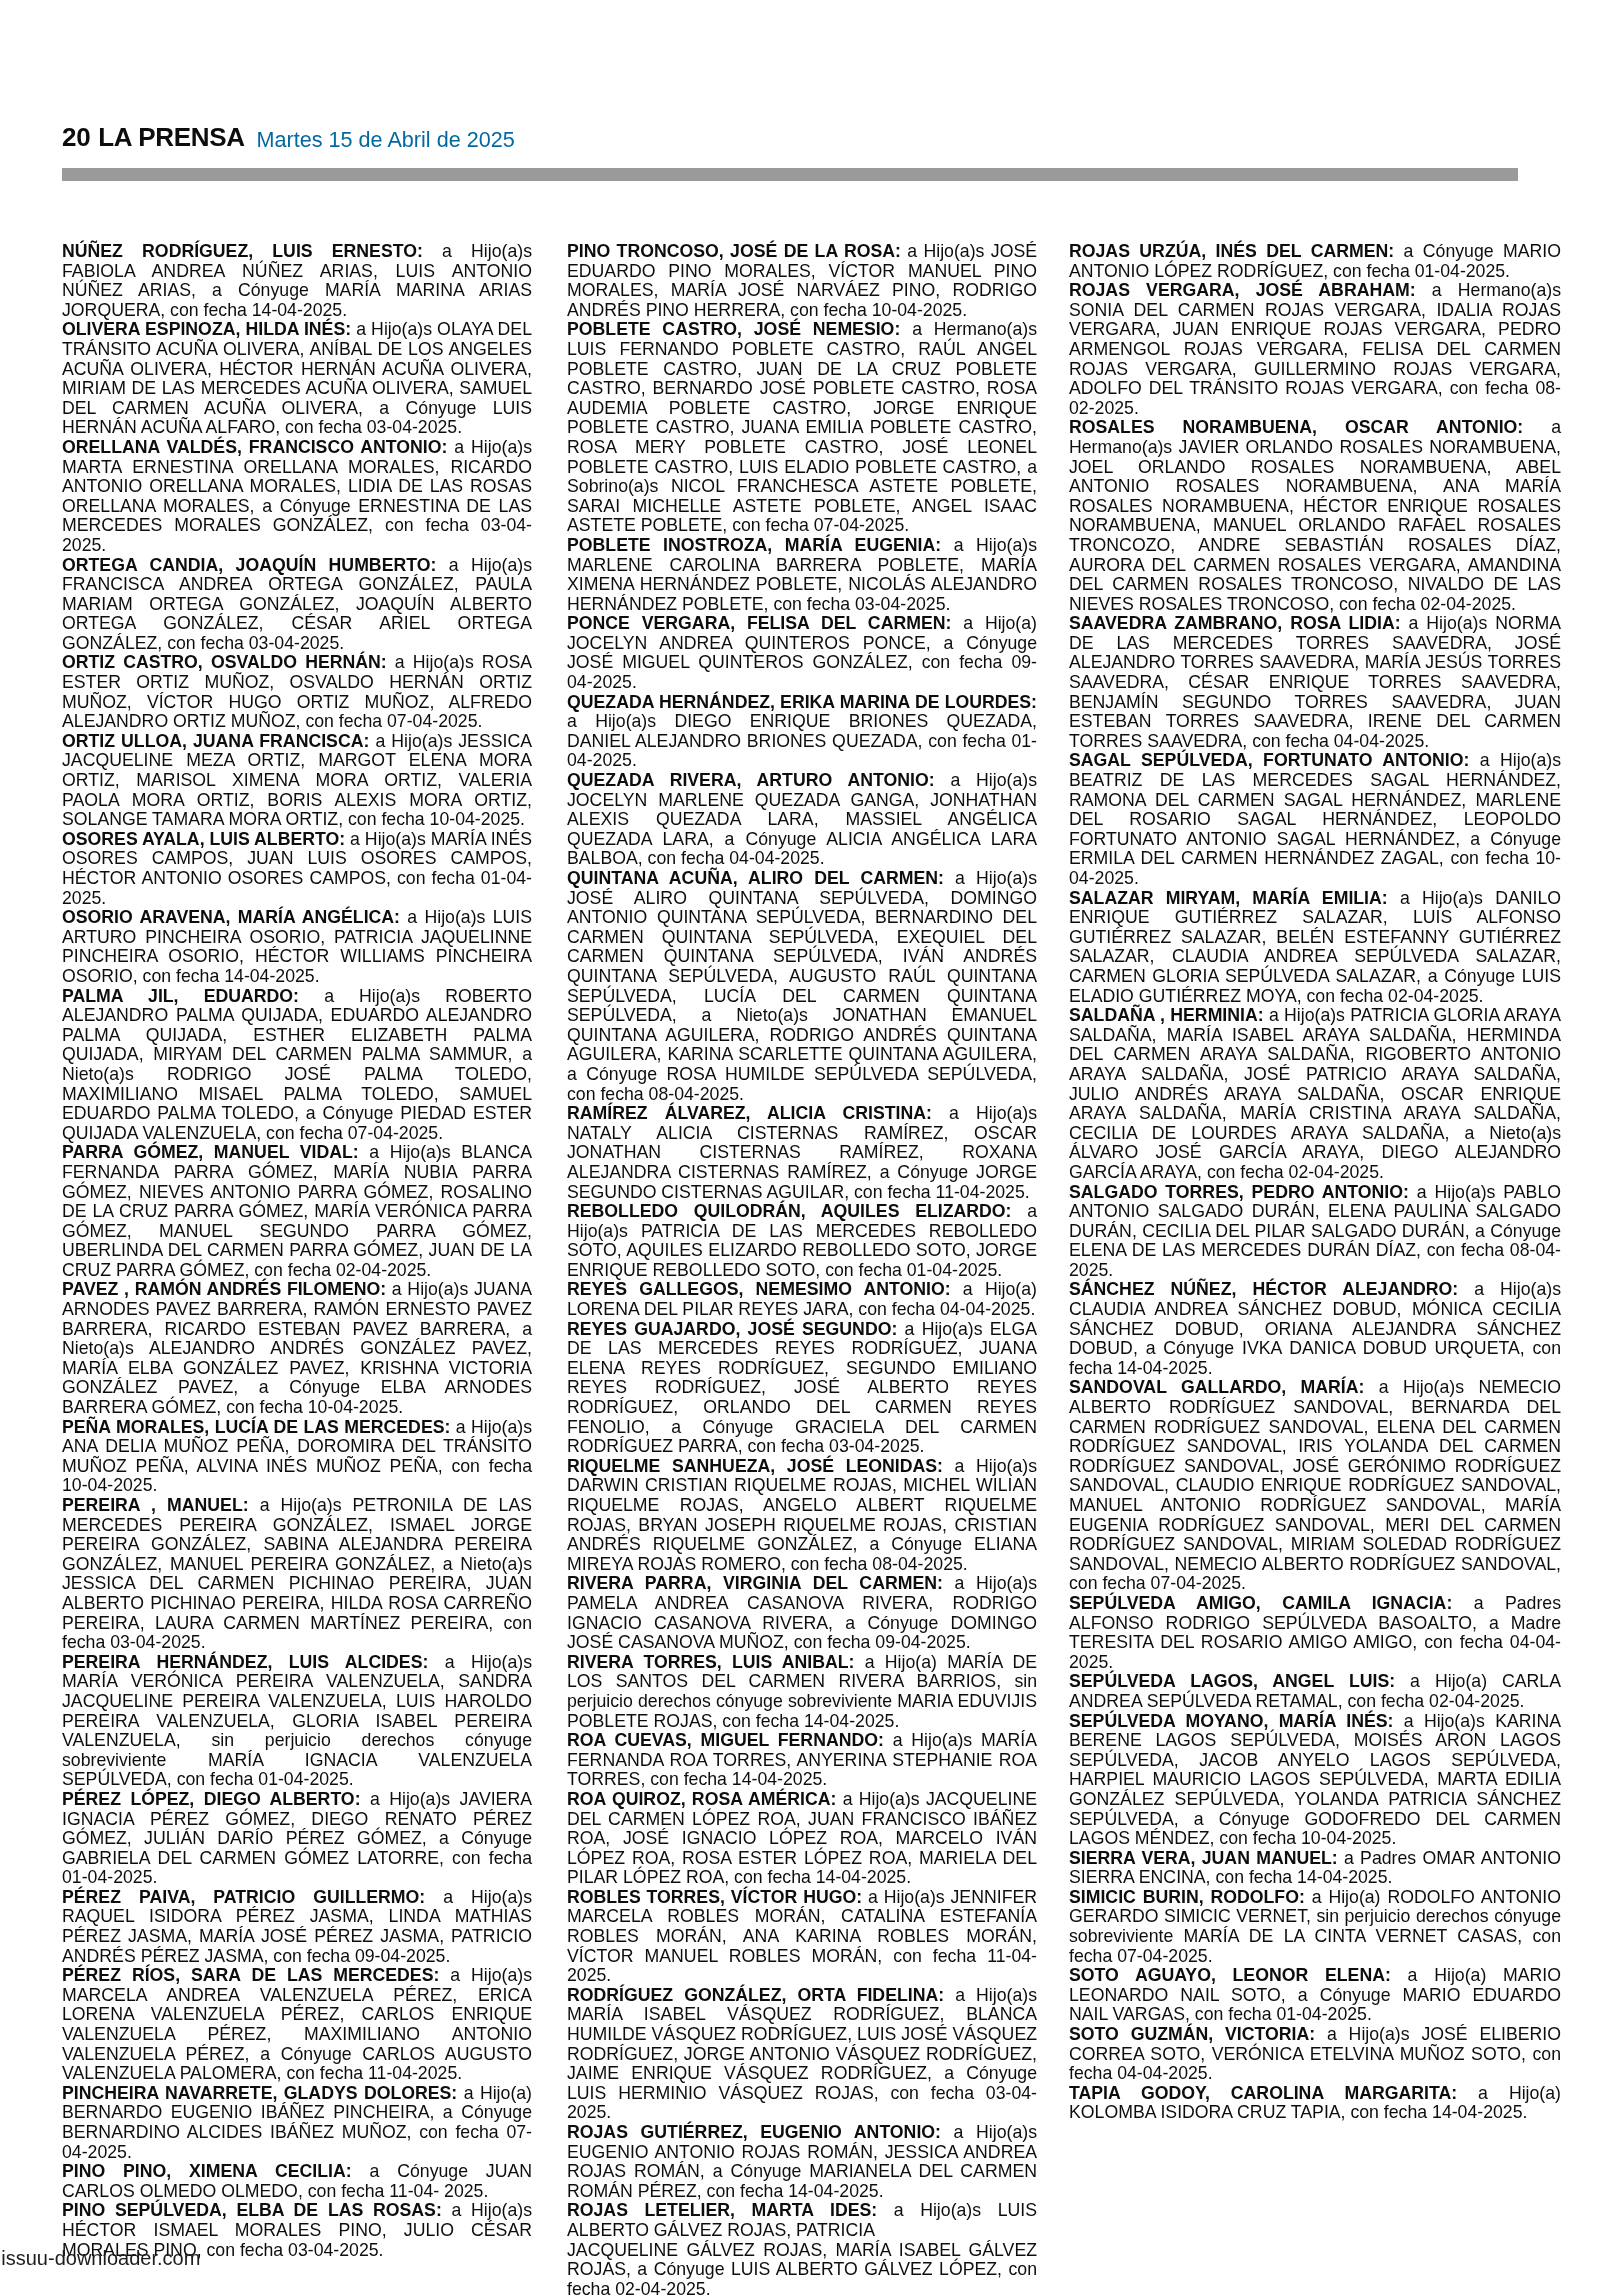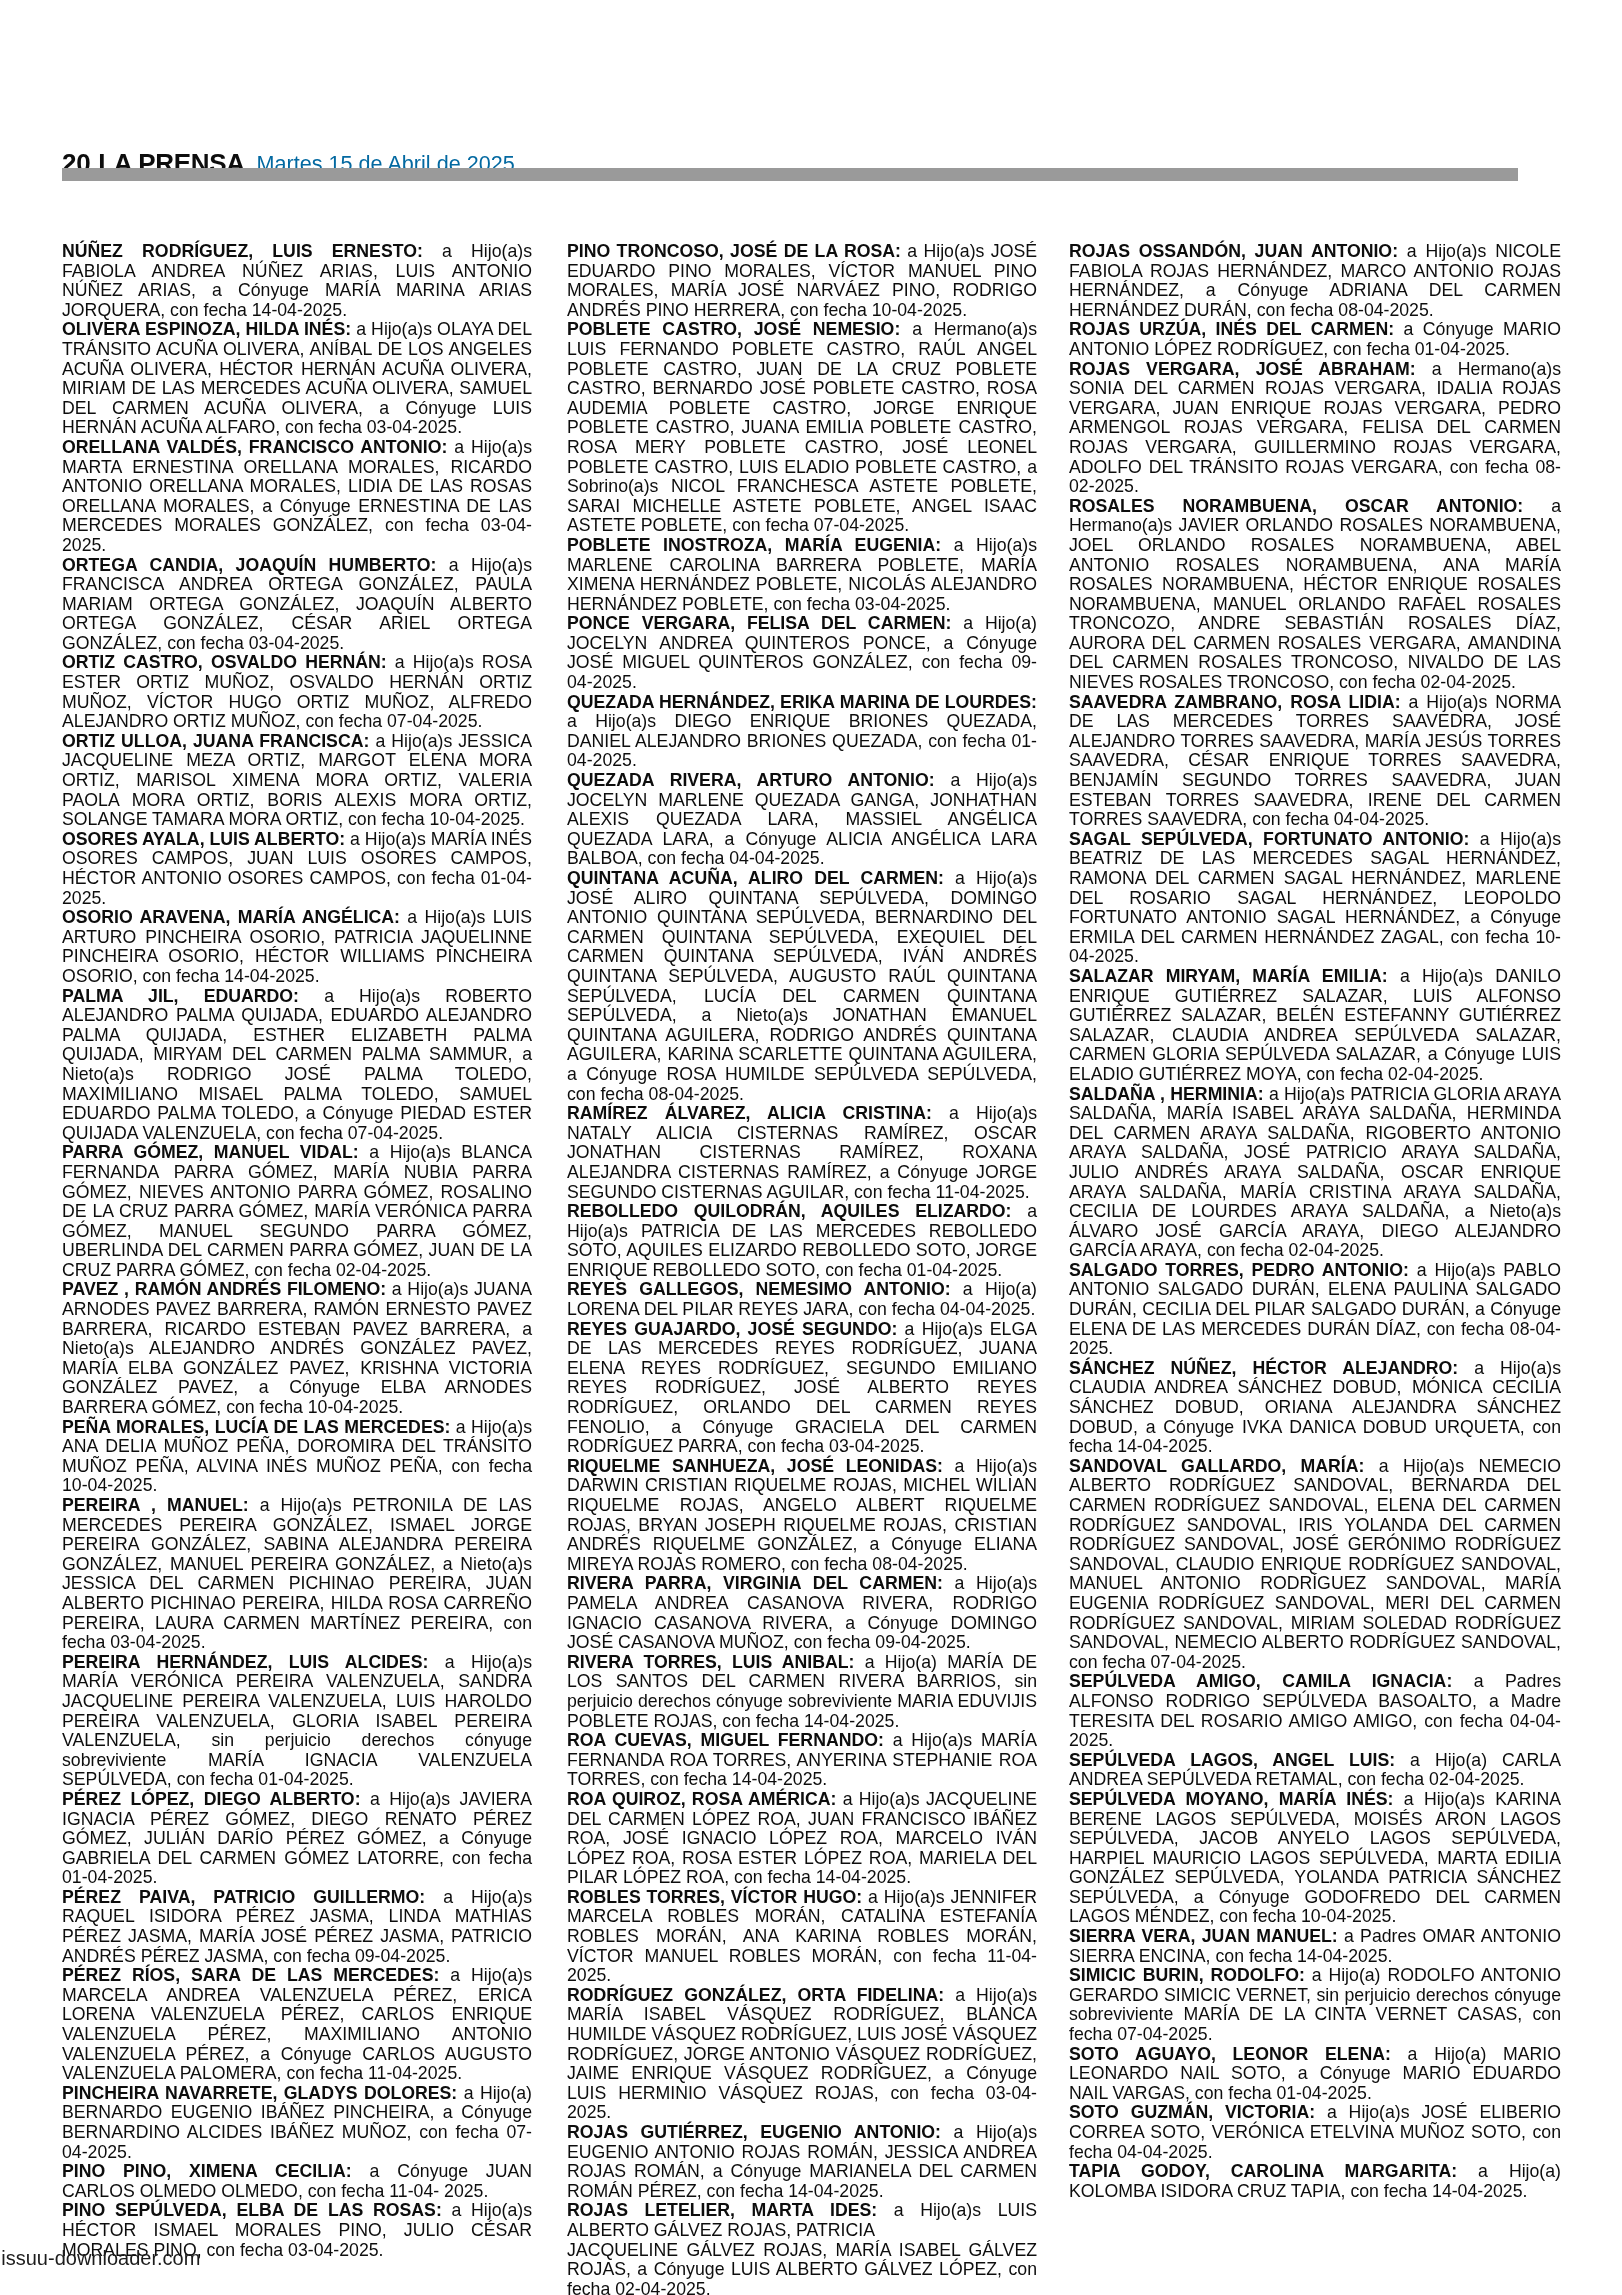--- a/index.html
+++ b/index.html
@@ -8,25 +8,24 @@
     width:1623px;
     height:2295px;
     background:#ffffff;
     font-family:"Liberation Sans", sans-serif;
     color:#0d0d0d;
     overflow:hidden;
   }
   .masthead{
     position:absolute;
     left:62px;
-    top:148px;
+    top:122px;
     display:flex;
-    align-items:center;
+    align-items:flex-end;
     white-space:nowrap;
-    text-decoration:underline;
   }
   .paper-name{
     font-size:26px;
     font-weight:bold;
     letter-spacing:-0.3px;
   }
   .page-num{
     font-size:26px;
     font-weight:bold;
     margin-right:7.9px;
@@ -122,21 +121,20 @@
       <p class="entry"><b>RIVERA TORRES, LUIS ANIBAL:</b> <span class="t">a Hijo(a) MARÍA DE LOS SANTOS DEL CARMEN RIVERA BARRIOS, sin perjuicio derechos cónyuge sobreviviente MARIA EDUVIJIS POBLETE ROJAS, con fecha 14-04-2025.</span></p>
       <p class="entry"><b>ROA CUEVAS, MIGUEL FERNANDO:</b> <span class="t">a Hijo(a)s MARÍA FERNANDA ROA TORRES, ANYERINA STEPHANIE ROA TORRES, con fecha 14-04-2025.</span></p>
       <p class="entry"><b>ROA QUIROZ, ROSA AMÉRICA:</b> <span class="t">a Hijo(a)s JACQUELINE DEL CARMEN LÓPEZ ROA, JUAN FRANCISCO IBÁÑEZ ROA, JOSÉ IGNACIO LÓPEZ ROA, MARCELO IVÁN LÓPEZ ROA, ROSA ESTER LÓPEZ ROA, MARIELA DEL PILAR LÓPEZ ROA, con fecha 14-04-2025.</span></p>
       <p class="entry"><b>ROBLES TORRES, VÍCTOR HUGO:</b> <span class="t">a Hijo(a)s JENNIFER MARCELA ROBLES MORÁN, CATALINA ESTEFANÍA ROBLES MORÁN, ANA KARINA ROBLES MORÁN, VÍCTOR MANUEL ROBLES MORÁN, con fecha 11-04-2025.</span></p>
       <p class="entry"><b>RODRÍGUEZ GONZÁLEZ, ORTA FIDELINA:</b> <span class="t">a Hijo(a)s MARÍA ISABEL VÁSQUEZ RODRÍGUEZ, BLANCA HUMILDE VÁSQUEZ RODRÍGUEZ, LUIS JOSÉ VÁSQUEZ RODRÍGUEZ, JORGE ANTONIO VÁSQUEZ RODRÍGUEZ, JAIME ENRIQUE VÁSQUEZ RODRÍGUEZ, a Cónyuge LUIS HERMINIO VÁSQUEZ ROJAS, con fecha 03-04-2025.</span></p>
       <p class="entry"><b>ROJAS GUTIÉRREZ, EUGENIO ANTONIO:</b> <span class="t">a Hijo(a)s EUGENIO ANTONIO ROJAS ROMÁN, JESSICA ANDREA ROJAS ROMÁN, a Cónyuge MARIANELA DEL CARMEN ROMÁN PÉREZ, con fecha 14-04-2025.</span></p>
       <p class="entry"><b>ROJAS LETELIER, MARTA IDES:</b> <span class="t">a Hijo(a)s LUIS ALBERTO GÁLVEZ ROJAS, PATRICIA
 JACQUELINE GÁLVEZ ROJAS, MARÍA ISABEL GÁLVEZ ROJAS, a Cónyuge LUIS ALBERTO GÁLVEZ LÓPEZ, con fecha 02-04-2025.</span></p>
     </div>
   <div class="col col-3">
-      <p class="entry"><b>ROJAS OSSANDÓN, JUAN ANTONIO:</b> <span class="t">a Hijo(a)s NICOLE FABIOLA ROJAS HERNÁNDEZ, MARCO ANTONIO ROJAS HERNÁNDEZ, a Cónyuge ADRIANA DEL CARMEN HERNÁNDEZ DURÁN, con fecha 08-04-2025.</span></p>
       <p class="entry"><b>ROJAS URZÚA, INÉS DEL CARMEN:</b> <span class="t">a Cónyuge MARIO ANTONIO LÓPEZ RODRÍGUEZ, con fecha 01-04-2025.</span></p>
       <p class="entry"><b>ROJAS VERGARA, JOSÉ ABRAHAM:</b> <span class="t">a Hermano(a)s SONIA DEL CARMEN ROJAS VERGARA, IDALIA ROJAS VERGARA, JUAN ENRIQUE ROJAS VERGARA, PEDRO ARMENGOL ROJAS VERGARA, FELISA DEL CARMEN ROJAS VERGARA, GUILLERMINO ROJAS VERGARA, ADOLFO DEL TRÁNSITO ROJAS VERGARA, con fecha 08-02-2025.</span></p>
       <p class="entry"><b>ROSALES NORAMBUENA, OSCAR ANTONIO:</b> <span class="t">a Hermano(a)s JAVIER ORLANDO ROSALES NORAMBUENA, JOEL ORLANDO ROSALES NORAMBUENA, ABEL ANTONIO ROSALES NORAMBUENA, ANA MARÍA ROSALES NORAMBUENA, HÉCTOR ENRIQUE ROSALES NORAMBUENA, MANUEL ORLANDO RAFAEL ROSALES TRONCOZO, ANDRE SEBASTIÁN ROSALES DÍAZ, AURORA DEL CARMEN ROSALES VERGARA, AMANDINA DEL CARMEN ROSALES TRONCOSO, NIVALDO DE LAS NIEVES ROSALES TRONCOSO, con fecha 02-04-2025.</span></p>
       <p class="entry"><b>SAAVEDRA ZAMBRANO, ROSA LIDIA:</b> <span class="t">a Hijo(a)s NORMA DE LAS MERCEDES TORRES SAAVEDRA, JOSÉ ALEJANDRO TORRES SAAVEDRA, MARÍA JESÚS TORRES SAAVEDRA, CÉSAR ENRIQUE TORRES SAAVEDRA, BENJAMÍN SEGUNDO TORRES SAAVEDRA, JUAN ESTEBAN TORRES SAAVEDRA, IRENE DEL CARMEN TORRES SAAVEDRA, con fecha 04-04-2025.</span></p>
       <p class="entry"><b>SAGAL SEPÚLVEDA, FORTUNATO ANTONIO:</b> <span class="t">a Hijo(a)s BEATRIZ DE LAS MERCEDES SAGAL HERNÁNDEZ, RAMONA DEL CARMEN SAGAL HERNÁNDEZ, MARLENE DEL ROSARIO SAGAL HERNÁNDEZ, LEOPOLDO FORTUNATO ANTONIO SAGAL HERNÁNDEZ, a Cónyuge ERMILA DEL CARMEN HERNÁNDEZ ZAGAL, con fecha 10-04-2025.</span></p>
       <p class="entry"><b>SALAZAR MIRYAM, MARÍA EMILIA:</b> <span class="t">a Hijo(a)s DANILO ENRIQUE GUTIÉRREZ SALAZAR, LUIS ALFONSO GUTIÉRREZ SALAZAR, BELÉN ESTEFANNY GUTIÉRREZ SALAZAR, CLAUDIA ANDREA SEPÚLVEDA SALAZAR, CARMEN GLORIA SEPÚLVEDA SALAZAR, a Cónyuge LUIS ELADIO GUTIÉRREZ MOYA, con fecha 02-04-2025.</span></p>
       <p class="entry"><b>SALDAÑA , HERMINIA:</b> <span class="t">a Hijo(a)s PATRICIA GLORIA ARAYA SALDAÑA, MARÍA ISABEL ARAYA SALDAÑA, HERMINDA DEL CARMEN ARAYA SALDAÑA, RIGOBERTO ANTONIO ARAYA SALDAÑA, JOSÉ PATRICIO ARAYA SALDAÑA, JULIO ANDRÉS ARAYA SALDAÑA, OSCAR ENRIQUE ARAYA SALDAÑA, MARÍA CRISTINA ARAYA SALDAÑA, CECILIA DE LOURDES ARAYA SALDAÑA, a Nieto(a)s ÁLVARO JOSÉ GARCÍA ARAYA, DIEGO ALEJANDRO GARCÍA ARAYA, con fecha 02-04-2025.</span></p>
       <p class="entry"><b>SALGADO TORRES, PEDRO ANTONIO:</b> <span class="t">a Hijo(a)s PABLO ANTONIO SALGADO DURÁN, ELENA PAULINA SALGADO DURÁN, CECILIA DEL PILAR SALGADO DURÁN, a Cónyuge ELENA DE LAS MERCEDES DURÁN DÍAZ, con fecha 08-04-2025.</span></p>
       <p class="entry"><b>SÁNCHEZ NÚÑEZ, HÉCTOR ALEJANDRO:</b> <span class="t">a Hijo(a)s CLAUDIA ANDREA SÁNCHEZ DOBUD, MÓNICA CECILIA SÁNCHEZ DOBUD, ORIANA ALEJANDRA SÁNCHEZ DOBUD, a Cónyuge IVKA DANICA DOBUD URQUETA, con fecha 14-04-2025.</span></p>
       <p class="entry"><b>SANDOVAL GALLARDO, MARÍA:</b> <span class="t">a Hijo(a)s NEMECIO ALBERTO RODRÍGUEZ SANDOVAL, BERNARDA DEL CARMEN RODRÍGUEZ SANDOVAL, ELENA DEL CARMEN RODRÍGUEZ SANDOVAL, IRIS YOLANDA DEL CARMEN RODRÍGUEZ SANDOVAL, JOSÉ GERÓNIMO RODRÍGUEZ SANDOVAL, CLAUDIO ENRIQUE RODRÍGUEZ SANDOVAL, MANUEL ANTONIO RODRÍGUEZ SANDOVAL, MARÍA EUGENIA RODRÍGUEZ SANDOVAL, MERI DEL CARMEN RODRÍGUEZ SANDOVAL, MIRIAM SOLEDAD RODRÍGUEZ SANDOVAL, NEMECIO ALBERTO RODRÍGUEZ SANDOVAL, con fecha 07-04-2025.</span></p>

